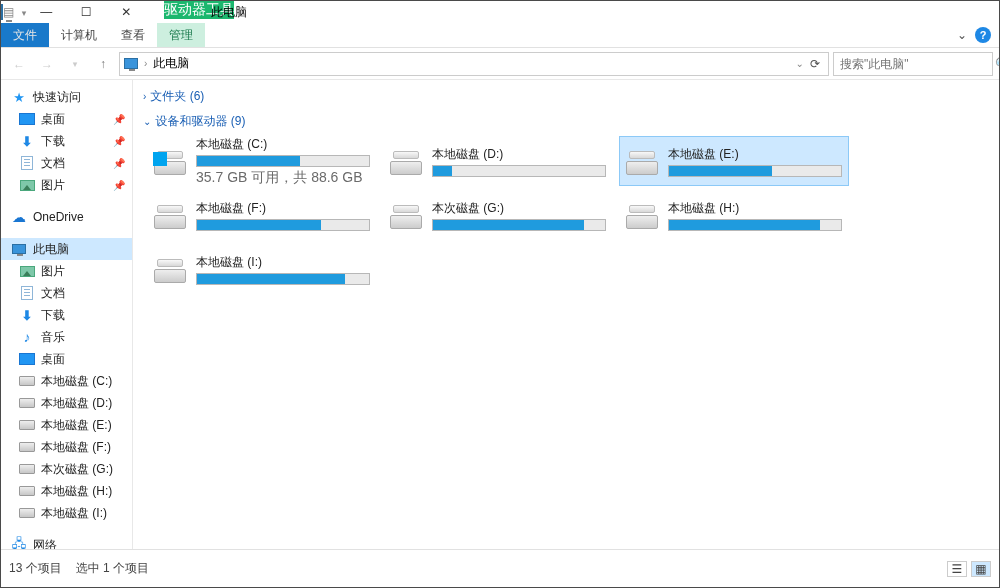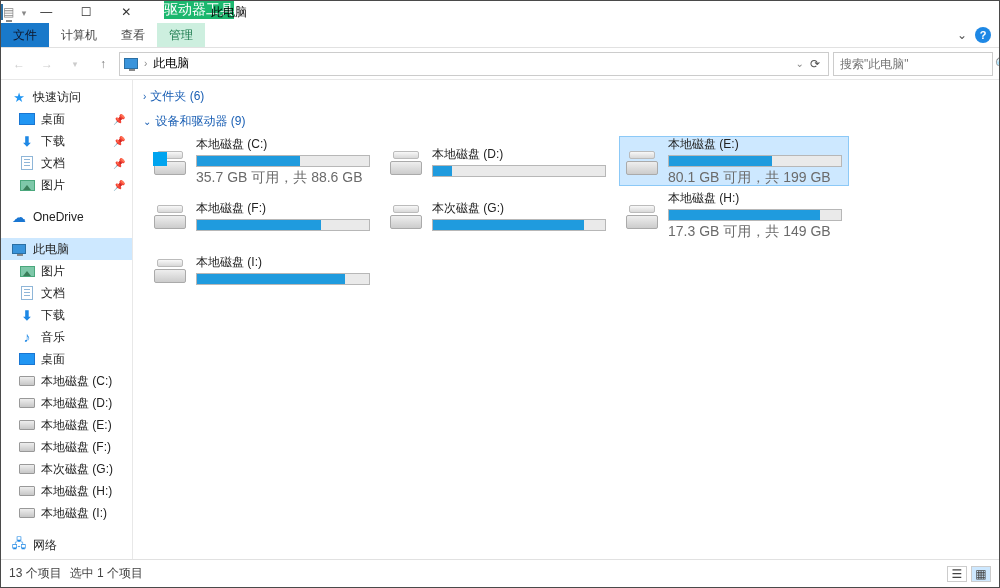--- a/index.html
+++ b/index.html
@@ -2,21 +2,21 @@
 <html><head>
 <meta charset="utf-8">
 <style>
 * { margin: 0; padding: 0; box-sizing: border-box; font-family: "Microsoft YaHei", "Segoe UI", sans-serif; font-size: 12px; }
 body { background: #fff; width: 1000px; height: 588px; overflow: hidden; display: flex; flex-direction: column; border: 1px solid #4a4a4a; }
 .winbtns { display: flex; }
 .winbtn { width: 40px; height: 22px; display: flex; align-items: center; justify-content: center; color: #333; }
 .tab-title { position: absolute; left: 210px; top: 3px; font-size: 12px; color: #000; }
 .ribbon-tabs { height: 25px; display: flex; align-items: center; background: #fff; border-bottom: 1px solid #e1e1e1; }
 .ribbon-tab { padding: 0 12px; height: 100%; display: flex; align-items: center; color: #444; cursor: default; }
-.ribbon-tab.file { background: #1979ca; color: #0f172a; }
+.ribbon-tab.file { background: #1979ca; color: #e5e5e5; }
 .ribbon-tab.contextual { background: #cdefdf; color:#1a7a4d; }
 .ribbon-right { margin-left: auto; display:flex; align-items:center; gap:8px; padding-right: 8px; color:#555; }
 .help-icon { width:16px; height:16px; border-radius:50%; background:#1e88e5; color:#fff; display:flex; align-items:center; justify-content:center; font-size:11px; font-weight:bold; }
 .addrbar { height: 32px; display: flex; align-items: center; padding: 4px 6px; gap: 4px; border-bottom: 1px solid #e8e8e8; }
 .navbtn { width: 24px; height: 24px; display:flex; align-items:center; justify-content:center; color:#777; }
 .navbtn.disabled { color: #ccc; }
 .addr-box { flex: 1; height: 24px; border: 1px solid #ccc; display:flex; align-items:center; padding: 0 4px; gap:6px; }
 .addr-chevron { color:#888; font-size:10px; }
 .addr-right { margin-left:auto; display:flex; align-items:center; gap:2px; }
 .search-box { width: 160px; height: 24px; border: 1px solid #ccc; display:flex; align-items:center; padding:0 6px; color:#888; }
@@ -38,21 +38,21 @@
 .drive-icon { width: 32px; height: 28px; position:relative; }
 .diskbody { position:absolute; bottom:0; left:0; width:32px; height:14px; background:linear-gradient(#eee,#ccc); border:1px solid #aaa; border-radius:2px; }
 .disktop { position:absolute; top:4px; left:3px; width:26px; height:8px; background:linear-gradient(#f8f8f8,#d8d8d8); border:1px solid #bbb; border-radius:2px; }
 .drive-icon.windows .diskbody::after { content:""; position:absolute; left:-2px; top:-10px; width:14px; height:14px; background: conic-gradient(#f25022 0 25%, #7fba00 0 50%, #ffb900 0 75%, #00a4ef 0 100%);  }
 .drive-icon.windows .diskbody::after { background:#00a4ef; }
 .drive-info { flex:1; display:flex; flex-direction:column; gap:2px; }
 .drive-name { color:#222; font-size:12px; }
 .drive-bar { height: 12px; border:1px solid #b7b7b7; background:#eaeaea; position:relative; }
 .drive-fill { height:100%; background:#1f9bde; }
 .drive-sub { color:#6b6b6b; font-size:14px; }
-.statusbar { height: 28px; border-top:1px solid #e1e1e1; display:flex; align-items:center; padding:0 8px; gap:8px; color:#444; font-size:12px; }
+.statusbar { height: 38px; border-top:1px solid #e1e1e1; display:flex; align-items:center; padding:0 8px; gap:14px; color:#444; font-size:12px; }
 .statusbar .right { margin-left:auto; display:flex; gap:4px; }
 .viewbtn { width:20px; height:16px; border:1px solid #ccc; display:flex; align-items:center; justify-content:center; }
 .sb-icon-desktop { width:16px; height:12px; background:#2196f3; border:1px solid #1976d2; }
 .sb-icon-disk { width:16px; height:10px; background:linear-gradient(#eee,#c7c7c7); border:1px solid #999; border-radius:1px; position:relative; }
 .sb-icon-doc { width:12px; height:14px; background:#fff; border:1px solid #8fb6d8; position:relative; }
 .sb-icon-doc::after { content:""; position:absolute; top:2px; left:2px; right:2px; height:1px; background:#8fb6d8; box-shadow: 0 3px 0 #8fb6d8, 0 6px 0 #8fb6d8; }
 .sb-icon-music { color:#1e88e5; font-size:14px; line-height:1; }
 .sb-icon-dl { color:#1e88e5; font-size:13px; font-weight:bold; }
 .sb-icon-pic { width:15px; height:11px; background:#7ec8a9; border:1px solid #4aa77c; position:relative; }
 .sb-icon-pic::after { content:""; position:absolute; bottom:0; left:2px; width:0; height:0; border-left:4px solid transparent; border-right:4px solid transparent; border-bottom:5px solid #3a7f5a; }
@@ -298,21 +298,20 @@
         <div class="drive selected">
           <div class="drive-icon">
             <div class="disktop"></div>
             <div class="diskbody"></div>
           </div>
           <div class="drive-info">
             <div class="drive-name">本地磁盘 (E:)</div>
             <div class="drive-bar">
               <div class="drive-fill" style="width:60%"></div>
             </div>
-            <div class="drive-sub">80.1 GB 可用，共 199 GB</div>
           </div>
         </div>
         <div class="drive">
           <div class="drive-icon">
             <div class="disktop"></div>
             <div class="diskbody"></div>
           </div>
           <div class="drive-info">
             <div class="drive-name">本地磁盘 (F:)</div>
             <div class="drive-bar">
@@ -335,21 +334,20 @@
         <div class="drive">
           <div class="drive-icon">
             <div class="disktop"></div>
             <div class="diskbody"></div>
           </div>
           <div class="drive-info">
             <div class="drive-name">本地磁盘 (H:)</div>
             <div class="drive-bar">
               <div class="drive-fill" style="width:88%"></div>
             </div>
-            <div class="drive-sub">17.3 GB 可用，共 149 GB</div>
           </div>
         </div>
         <div class="drive">
           <div class="drive-icon">
             <div class="disktop"></div>
             <div class="diskbody"></div>
           </div>
           <div class="drive-info">
             <div class="drive-name">本地磁盘 (I:)</div>
             <div class="drive-bar">

